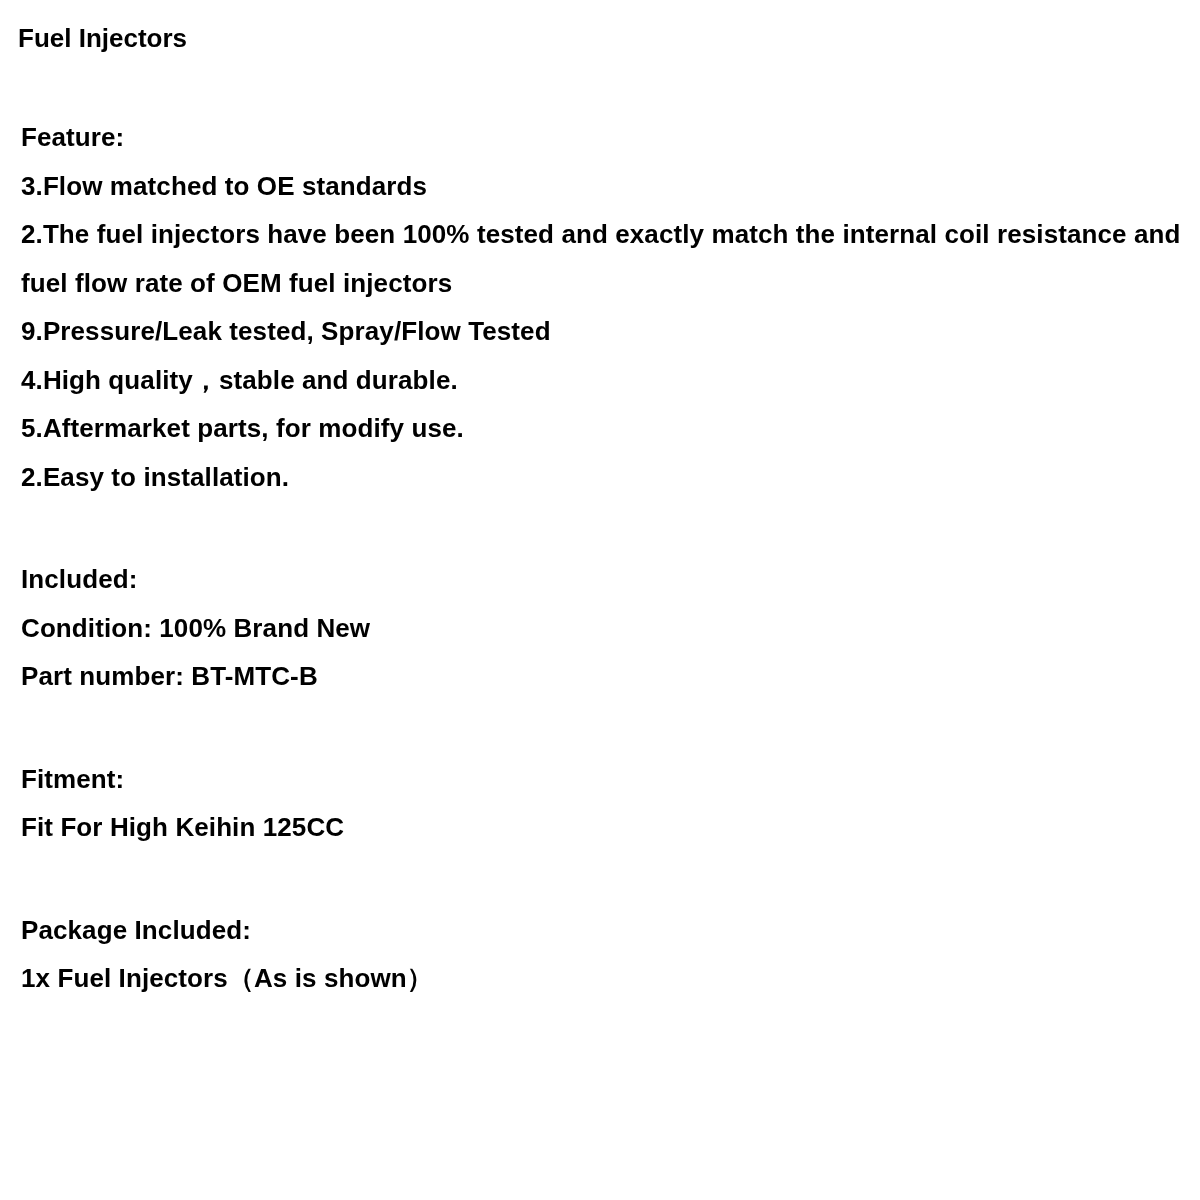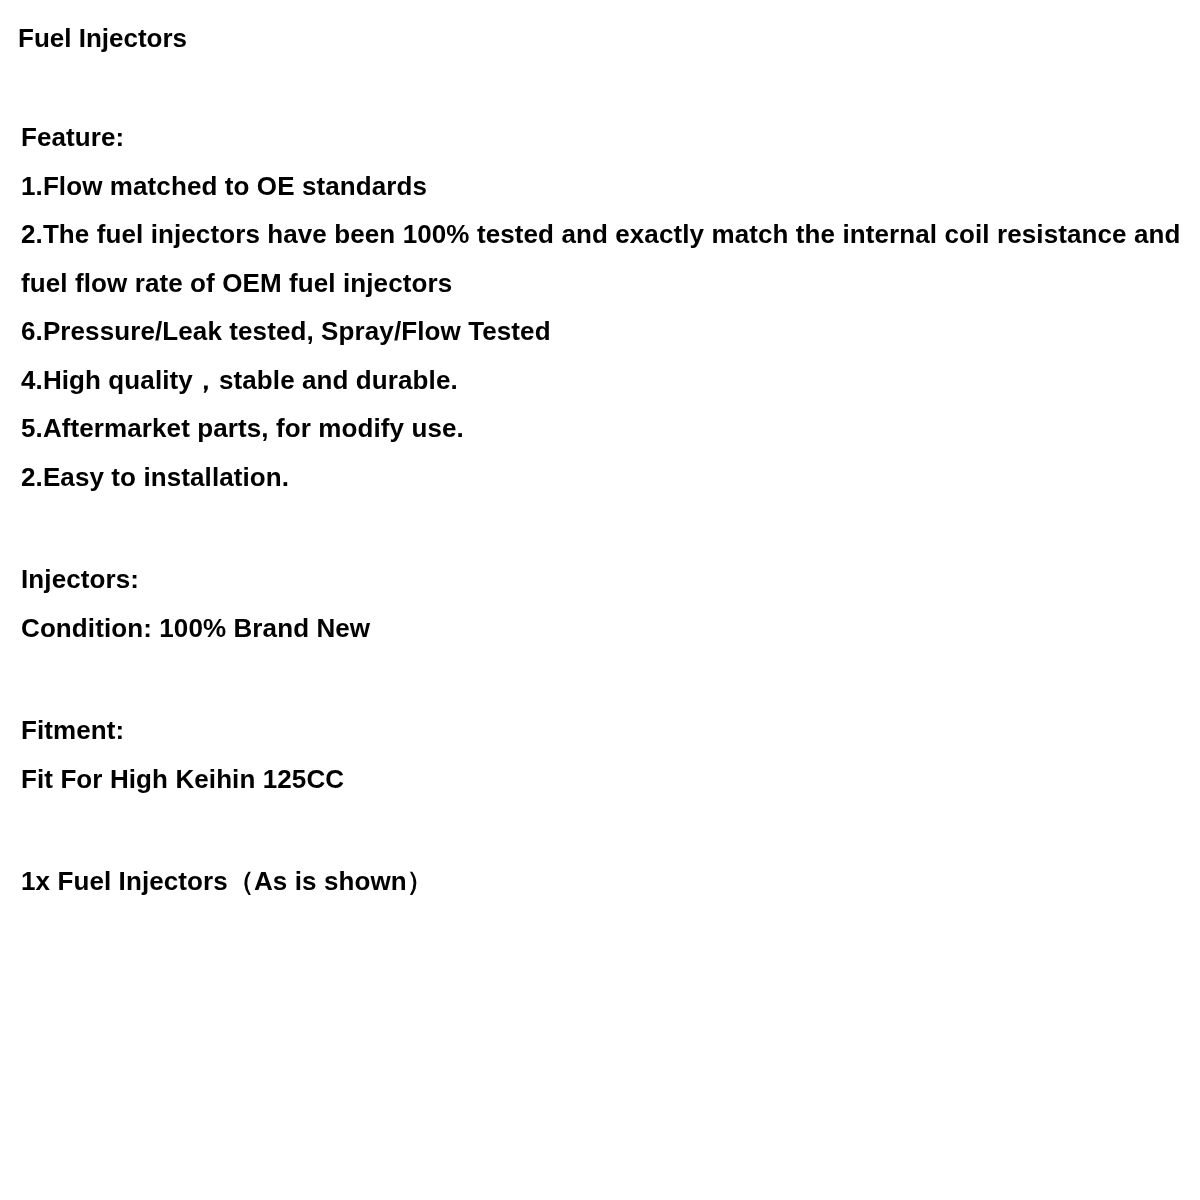--- a/index.html
+++ b/index.html
@@ -45,41 +45,43 @@
 <body>
 
 <div class="page">
 
   <div class="title">Fuel Injectors</div>
 
   <div class="spacer"></div>
 
   <div class="block">
     <div class="line">Feature:</div>
-    <div class="line">1.Flow matched to OE standards</div>
+    <div class="line">3.Flow matched to OE standards</div>
     <div class="line">2.The fuel injectors have been 100% tested and exactly match the internal coil resistance and fuel flow rate of OEM fuel injectors</div>
-    <div class="line">6.Pressure/Leak tested, Spray/Flow Tested</div>
+    <div class="line">9.Pressure/Leak tested, Spray/Flow Tested</div>
     <div class="line">4.High quality，stable and durable.</div>
     <div class="line">5.Aftermarket parts, for modify use.</div>
     <div class="line">2.Easy to installation.</div>
   </div>
 
   <div class="spacer"></div>
 
   <div class="block">
-    <div class="line">Injectors:</div>
+    <div class="line">Included:</div>
     <div class="line">Condition: 100% Brand New</div>
+    <div class="line">Part number: BT-MTC-B</div>
   </div>
 
   <div class="spacer"></div>
 
   <div class="block">
     <div class="line">Fitment:</div>
     <div class="line">Fit For High Keihin 125CC</div>
   </div>
 
   <div class="spacer"></div>
 
   <div class="block">
+    <div class="line">Package Included:</div>
     <div class="line">1x Fuel Injectors（As is shown）</div>
   </div>
 
 </div>
 
 </body></html>

